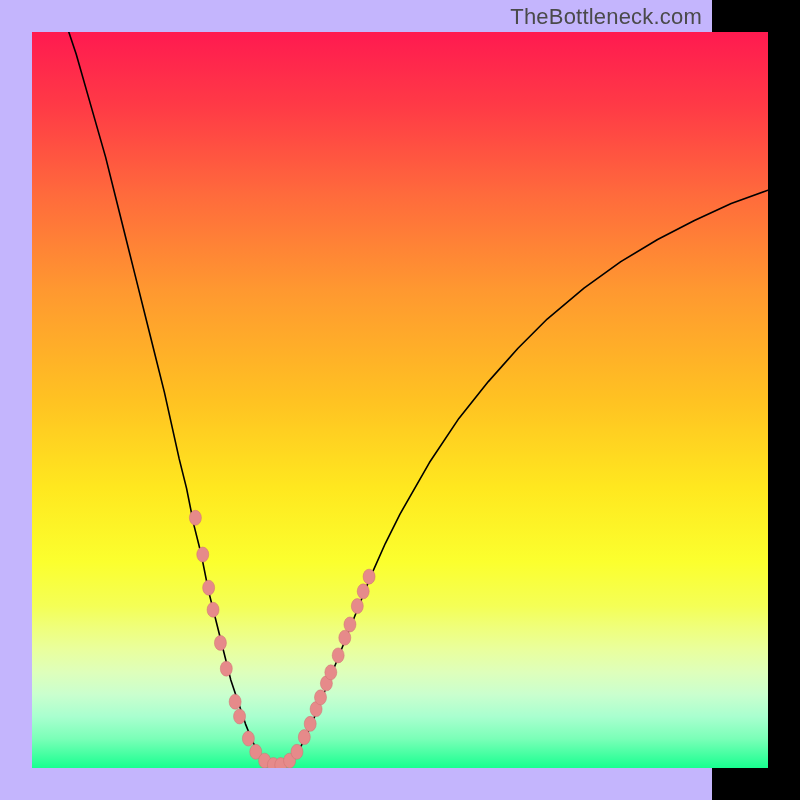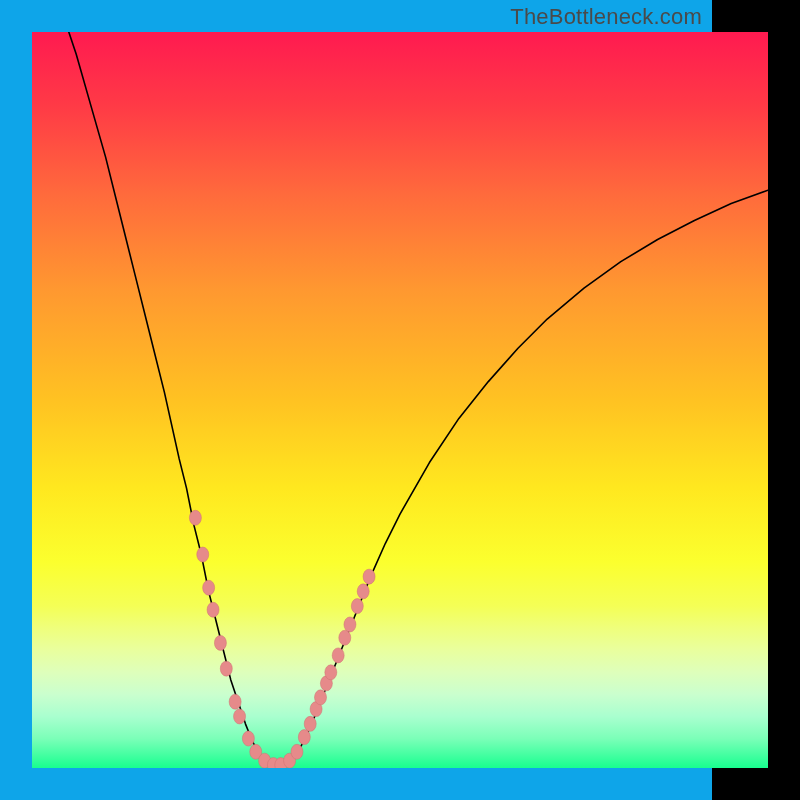--- a/index.html
+++ b/index.html
@@ -8,21 +8,21 @@
     width: 800px;
     height: 800px;
     overflow: hidden;
     background: #000;
     font-family: Arial, Helvetica, sans-serif;
   }
   .canvas {
     position: relative;
     width: 712px;
     height: 800px;
-    background: #0ea5e9;
+    background: #c4b5fd;
   }
   .plot-area {
     position: absolute;
     left: 32px;
     top: 32px;
     width: 736px;
     height: 736px;
     overflow: hidden;
   }
   .gradient-bg {

